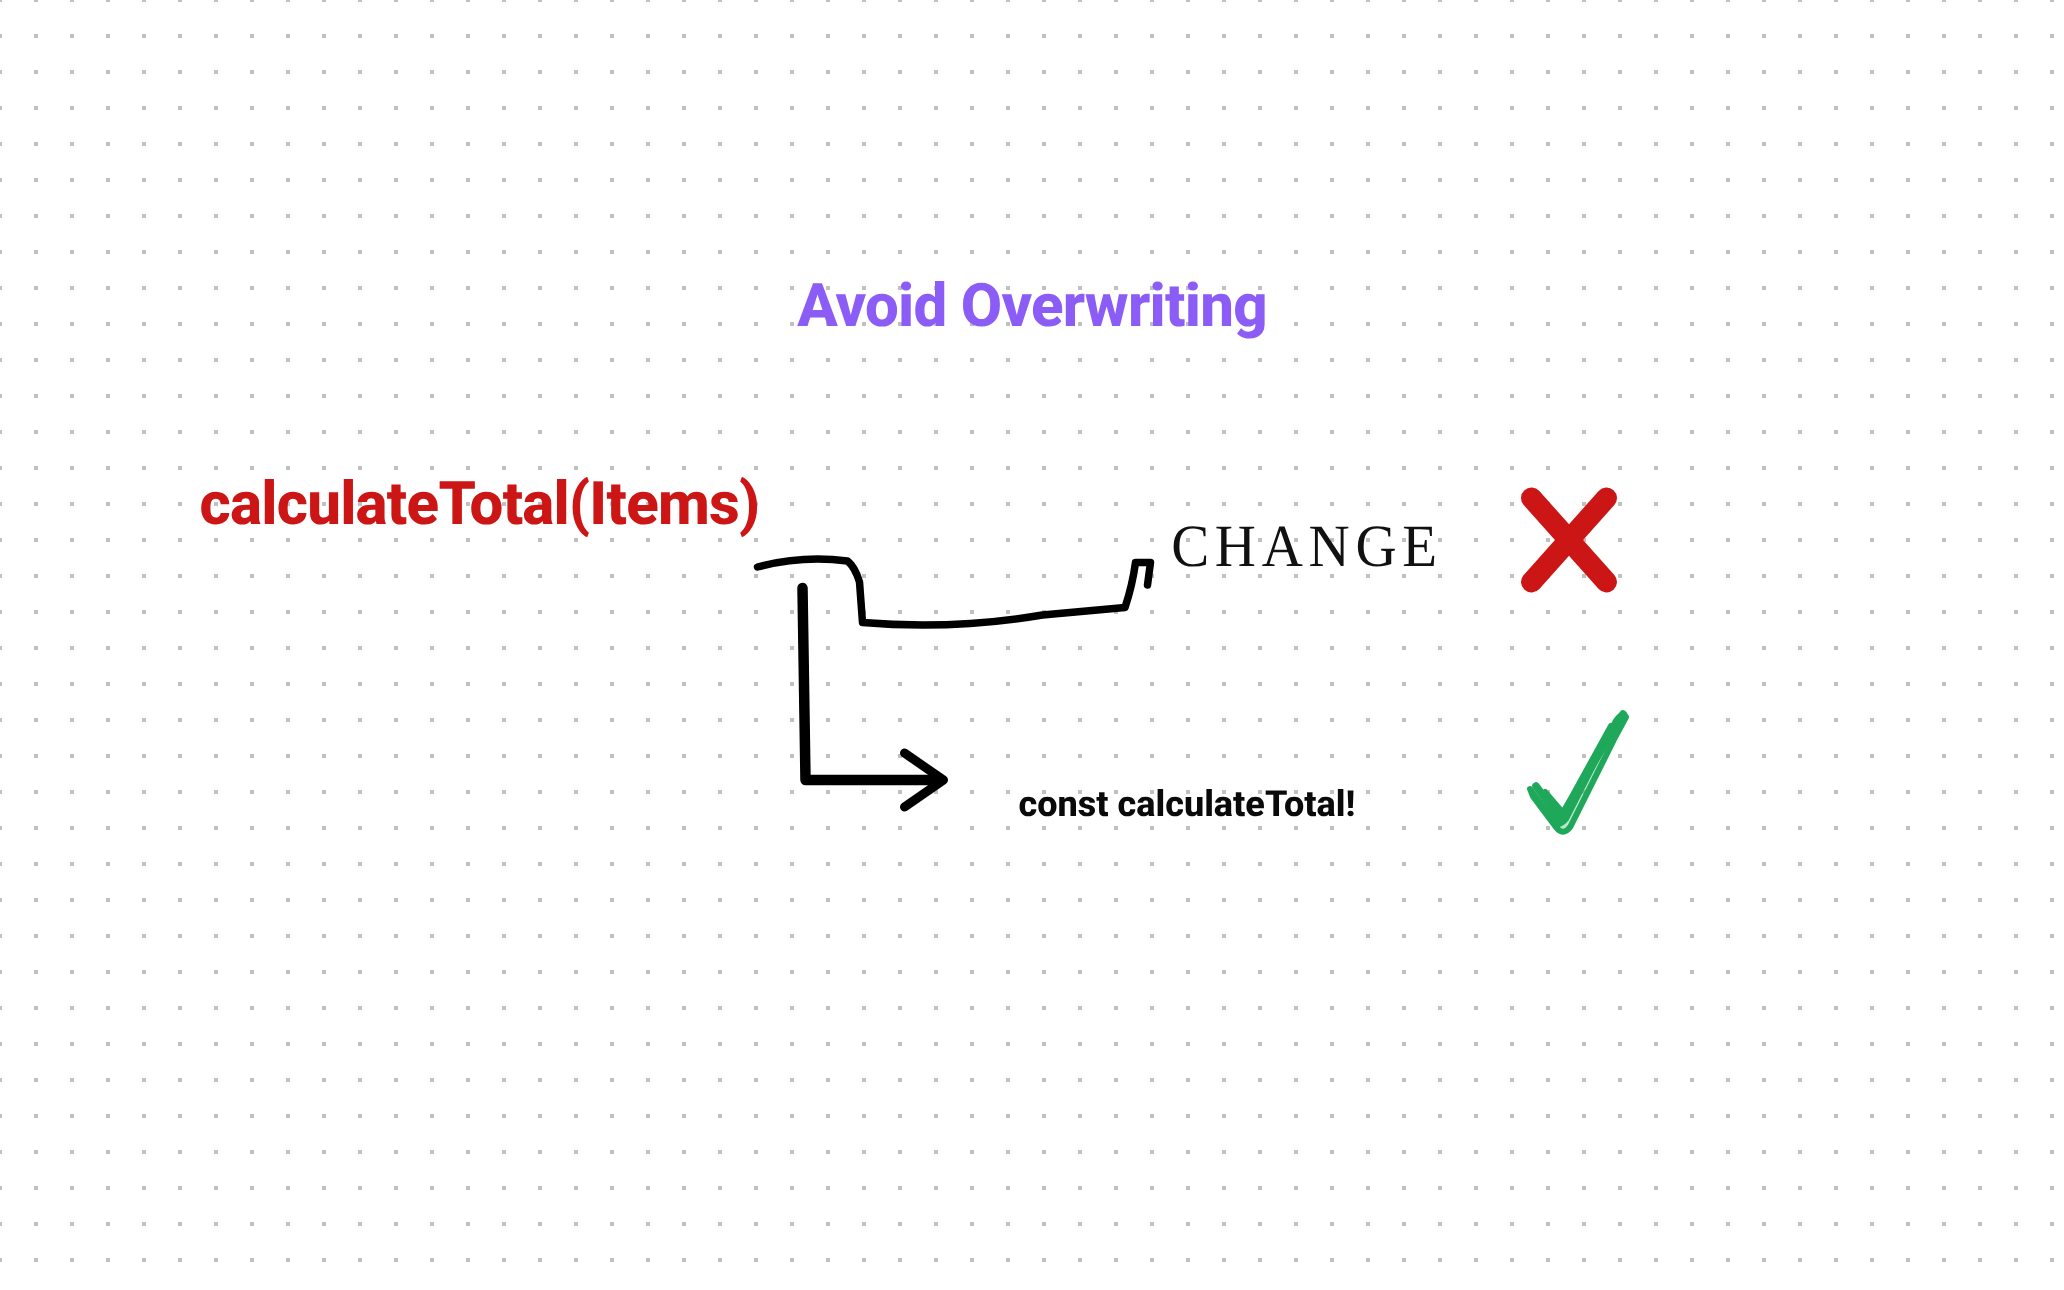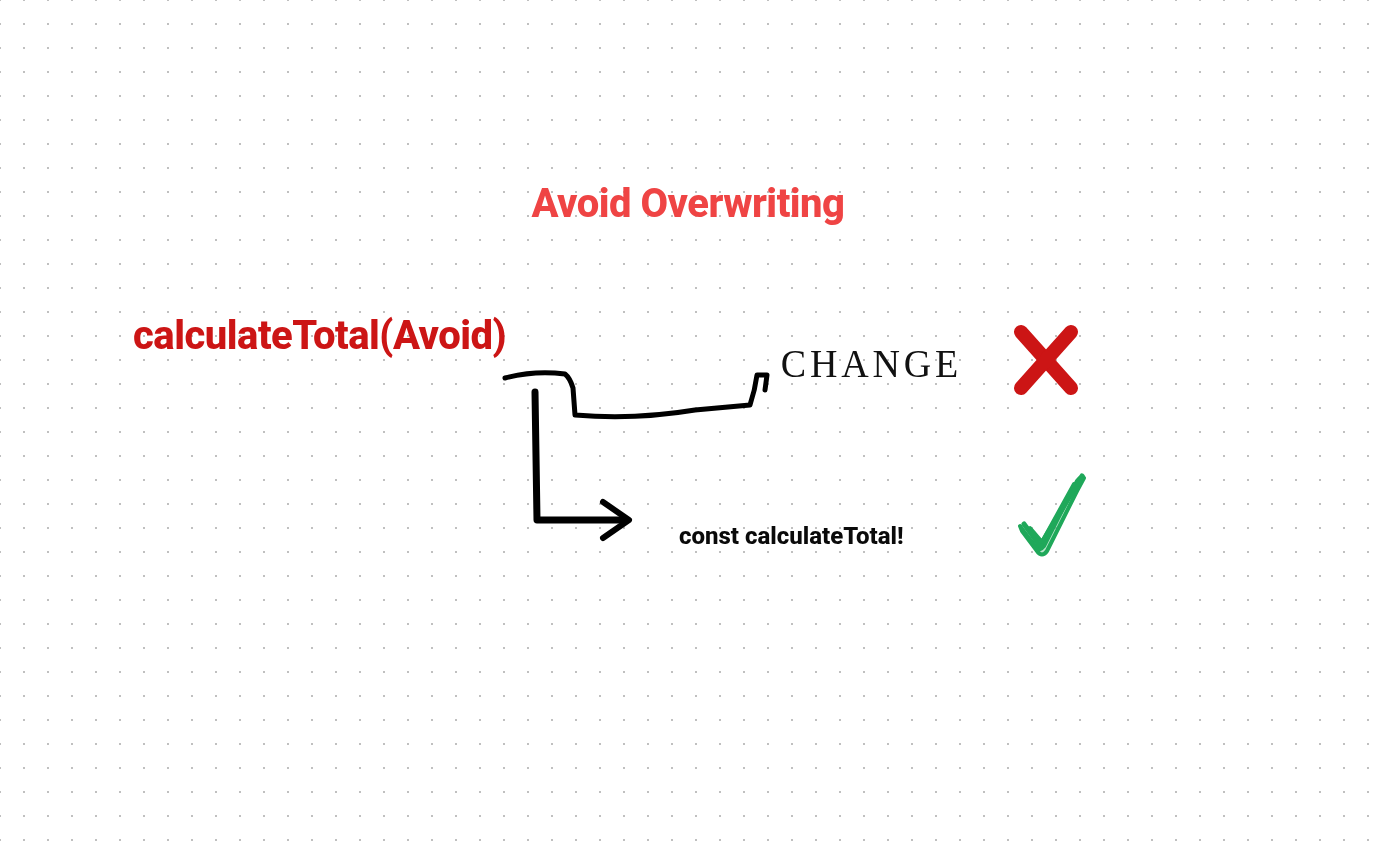--- a/index.html
+++ b/index.html
@@ -18,21 +18,21 @@
       font-family: -apple-system, BlinkMacSystemFont, "Segoe UI", Roboto, Helvetica, Arial, sans-serif;
       overflow: hidden;
     }
     .title {
       position: absolute;
       top: 180px;
       left: 50%;
       transform: translateX(-50%);
       font-size: 40px;
       font-weight: 800;
-      color: #ef4444;
+      color: #8b5cf6;
       letter-spacing: -0.5px;
       text-align: center;
     }
     .function-name {
       position: absolute;
       top: 312px;
       left: 133px;
       font-size: 40px;
       font-weight: 800;
       color: #cc1515;
@@ -77,21 +77,21 @@
       left: 495px;
       width: 300px;
       height: 200px;
     }
   </style>
 </head>
 <body>
 
 <div class="title">Avoid Overwriting</div>
 
-<div class="function-name">calculateTotal(Avoid)</div>
+<div class="function-name">calculateTotal(Items)</div>
 
 <svg class="arrows" viewBox="0 0 300 200">
 
   <path d="M 10 18 Q 40 10 70 14 Q 75 18 78 28 L 80 55 Q 140 60 200 50 L 255 45 Q 260 30 262 15 L 272 15 L 270 30" stroke="#000" stroke-width="5" fill="none" stroke-linecap="round" stroke-linejoin="round"></path>
 
   <path d="M 40 32 L 42 160 L 130 160" stroke="#000" stroke-width="7" fill="none" stroke-linecap="round" stroke-linejoin="round"></path>
 
   <path d="M 108 142 L 134 160 L 108 178" stroke="#000" stroke-width="6" fill="none" stroke-linecap="round" stroke-linejoin="round"></path>
 </svg>
 

